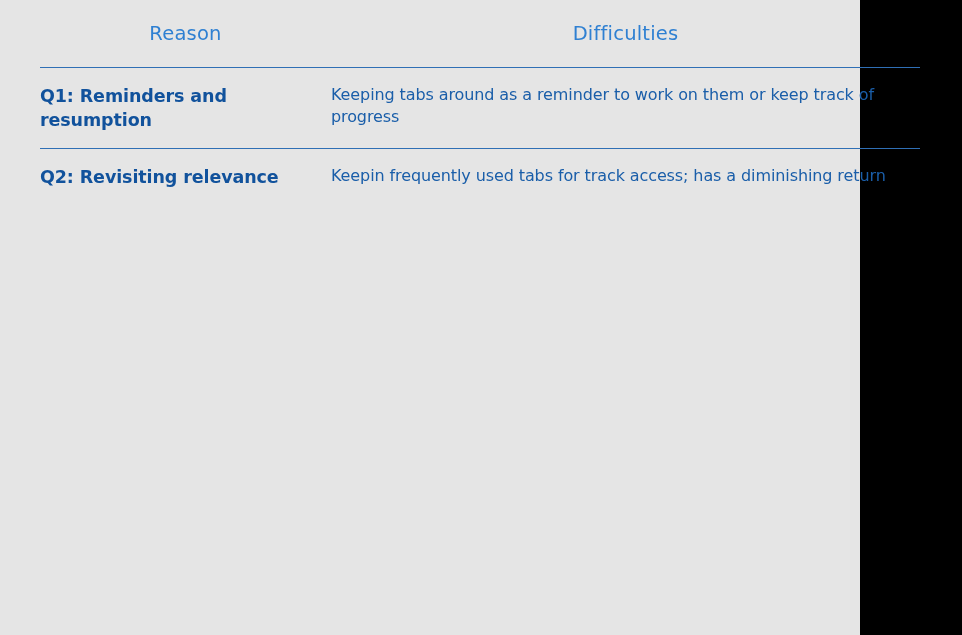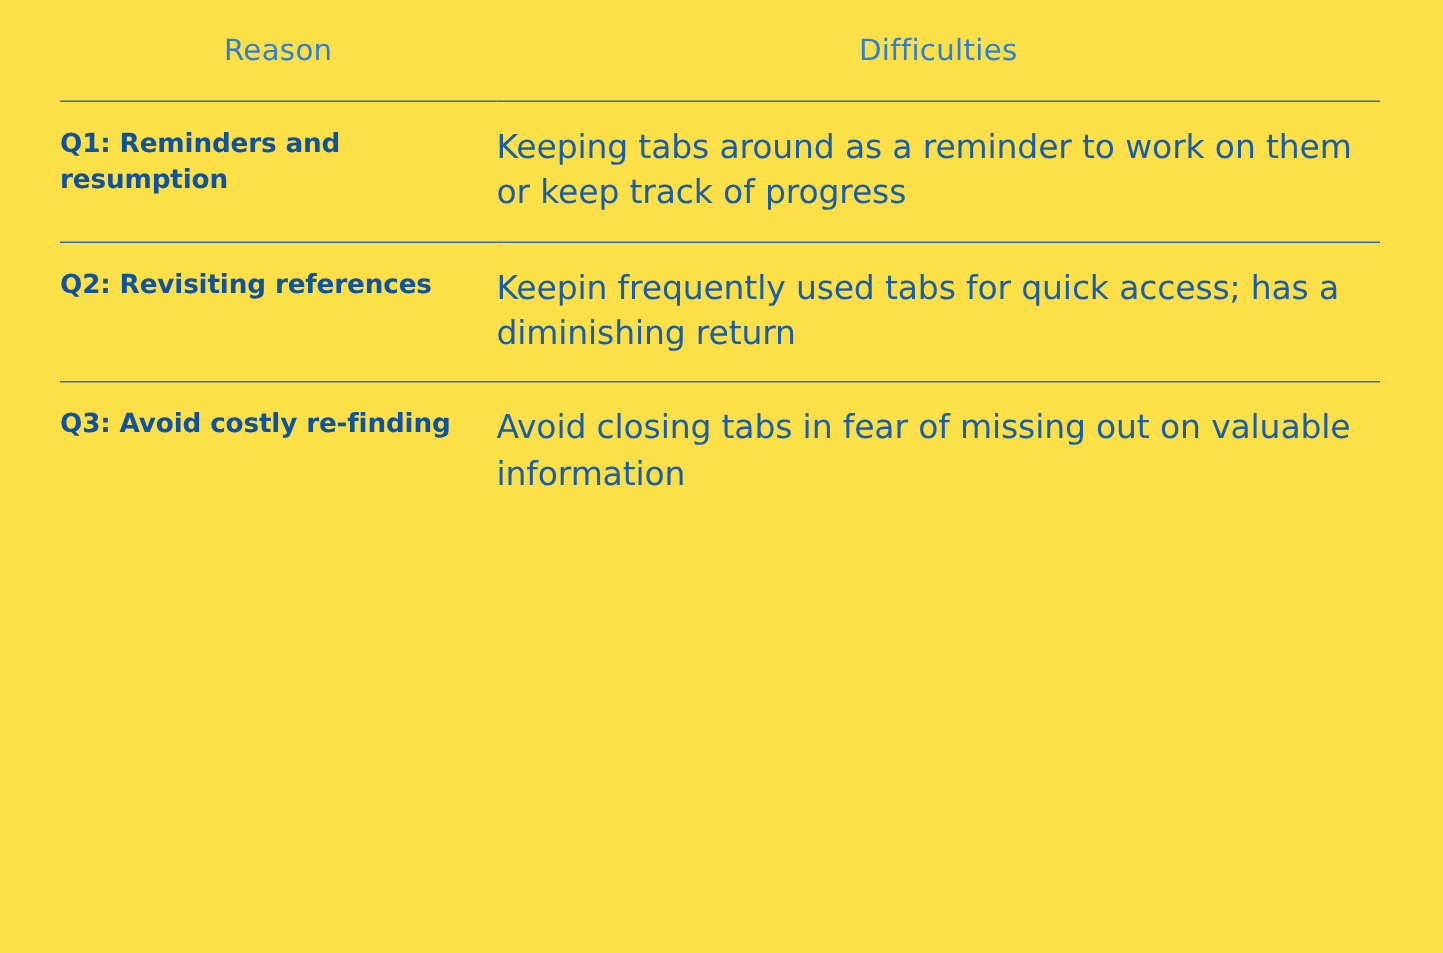--- a/index.html
+++ b/index.html
@@ -10,23 +10,23 @@
   body {
     width: 962px;
     height: 635px;
     overflow: hidden;
     font-family: "DejaVu Sans", sans-serif;
     -webkit-font-smoothing: antialiased;
   }
 
   #table-wrap {
     position: relative;
-    width: 962px;
+    width: 860px;
     height: 635px;
-    background: #fde047;
+    background: #e5e5e5;
     box-sizing: border-box;
     text-decoration: underline;
   }
 
   table.reasons-table {
     position: absolute;
     left: 40px;
     top: 22px;
     width: 880px;
     border-collapse: collapse;
@@ -61,21 +61,21 @@
   td.reason-cell {
     font-size: 17.5px;
     font-weight: bold;
     color: #11529c;
     padding-right: 8px;
     letter-spacing: -0.1px;
     margin-left: 12px;
   }
 
   td.desc-cell {
-    font-size: 22px;
+    font-size: 16px;
     font-weight: 400;
     color: #1a5ea9;
     padding-left: 0px;
     letter-spacing: -0.1px;
   }
 
   
   th.reason-head { padding-left: 0; }
   th.desc-head   { padding-left: 0; }
 </style>
@@ -93,22 +93,18 @@
         <th class="reason-head">Reason</th>
         <th class="desc-head">Difficulties</th>
       </tr>
     </thead>
     <tbody>
       <tr>
         <td class="reason-cell">Q1: Reminders and resumption</td>
         <td class="desc-cell">Keeping tabs around as a reminder to work on them or keep track of progress</td>
       </tr>
       <tr>
-        <td class="reason-cell">Q2: Revisiting references</td>
-        <td class="desc-cell">Keepin frequently used tabs for quick access; has a diminishing return</td>
-      </tr>
-      <tr>
-        <td class="reason-cell">Q3: Avoid costly re-finding</td>
-        <td class="desc-cell">Avoid closing tabs in fear of missing out on valuable information</td>
+        <td class="reason-cell">Q2: Revisiting relevance</td>
+        <td class="desc-cell">Keepin frequently used tabs for track access; has a diminishing return</td>
       </tr>
     </tbody>
   </table>
 </div>
 
 </body></html>

